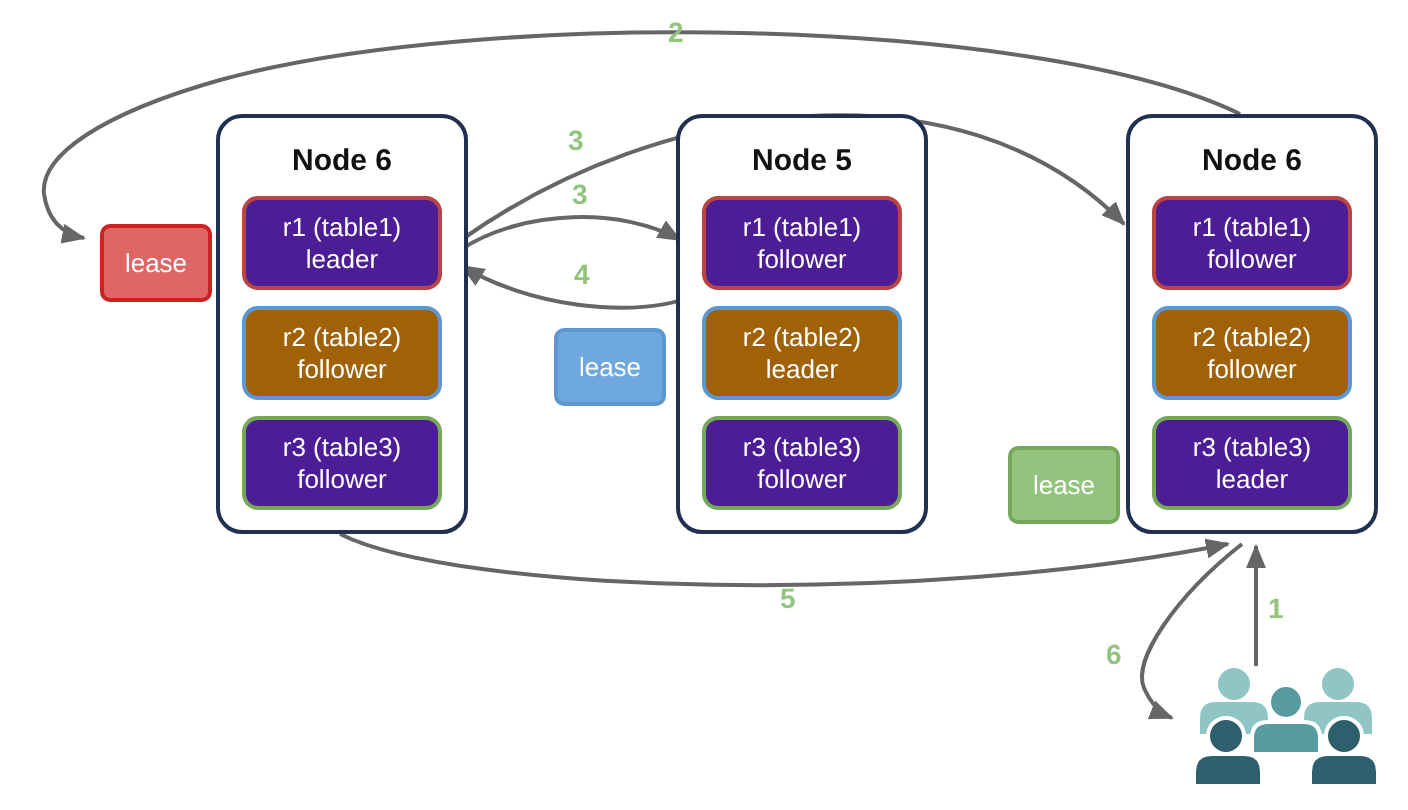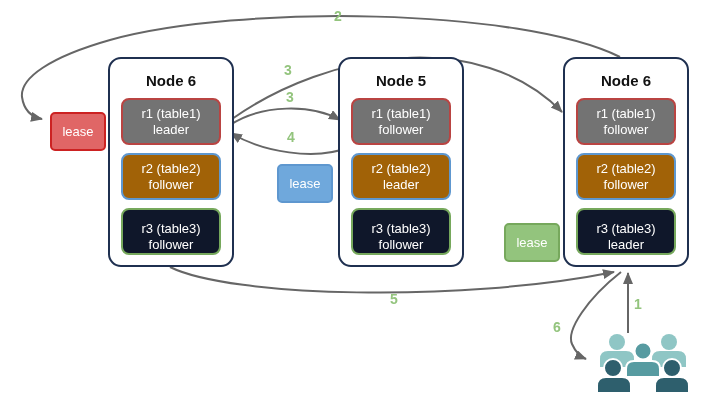--- a/index.html
+++ b/index.html
@@ -15,23 +15,23 @@
   }
   .node-title{
     margin-top:13px;height:26px;font-size:15px;font-weight:bold;color:#111;
     text-align:center;line-height:18px;
   }
   .replica{
     width:100px;height:47px;border-radius:8px;border:2px solid;box-sizing:border-box;
     margin-bottom:8px;display:flex;flex-direction:column;align-items:center;justify-content:center;
     color:#fff;font-size:13px;line-height:16px;text-align:center;
   }
-  .replica.red{background:#737373;border-color:#b94442;}
+  .replica.red{background:#4c1d95;border-color:#b94442;}
   .replica.blue{background:#a16207;border-color:#5e97cf;}
-  .replica.green{background:#0f172a;border-color:#76a85c;justify-content:flex-end;}
+  .replica.green{background:#4c1d95;border-color:#76a85c;}
   
   .lease{
     position:absolute;width:56px;height:39px;border-radius:5px;border:2px solid;
     box-sizing:border-box;color:#fff;font-size:13px;display:flex;align-items:center;justify-content:center;
   }
   .lease.red{background:#e06666;border-color:#cc2222;left:50px;top:112px;}
   .lease.blue{background:#6fa8dc;border-color:#5e97cf;left:277px;top:164px;}
   .lease.green{background:#93c47d;border-color:#76a85c;left:504px;top:223px;}
   
   .step{

